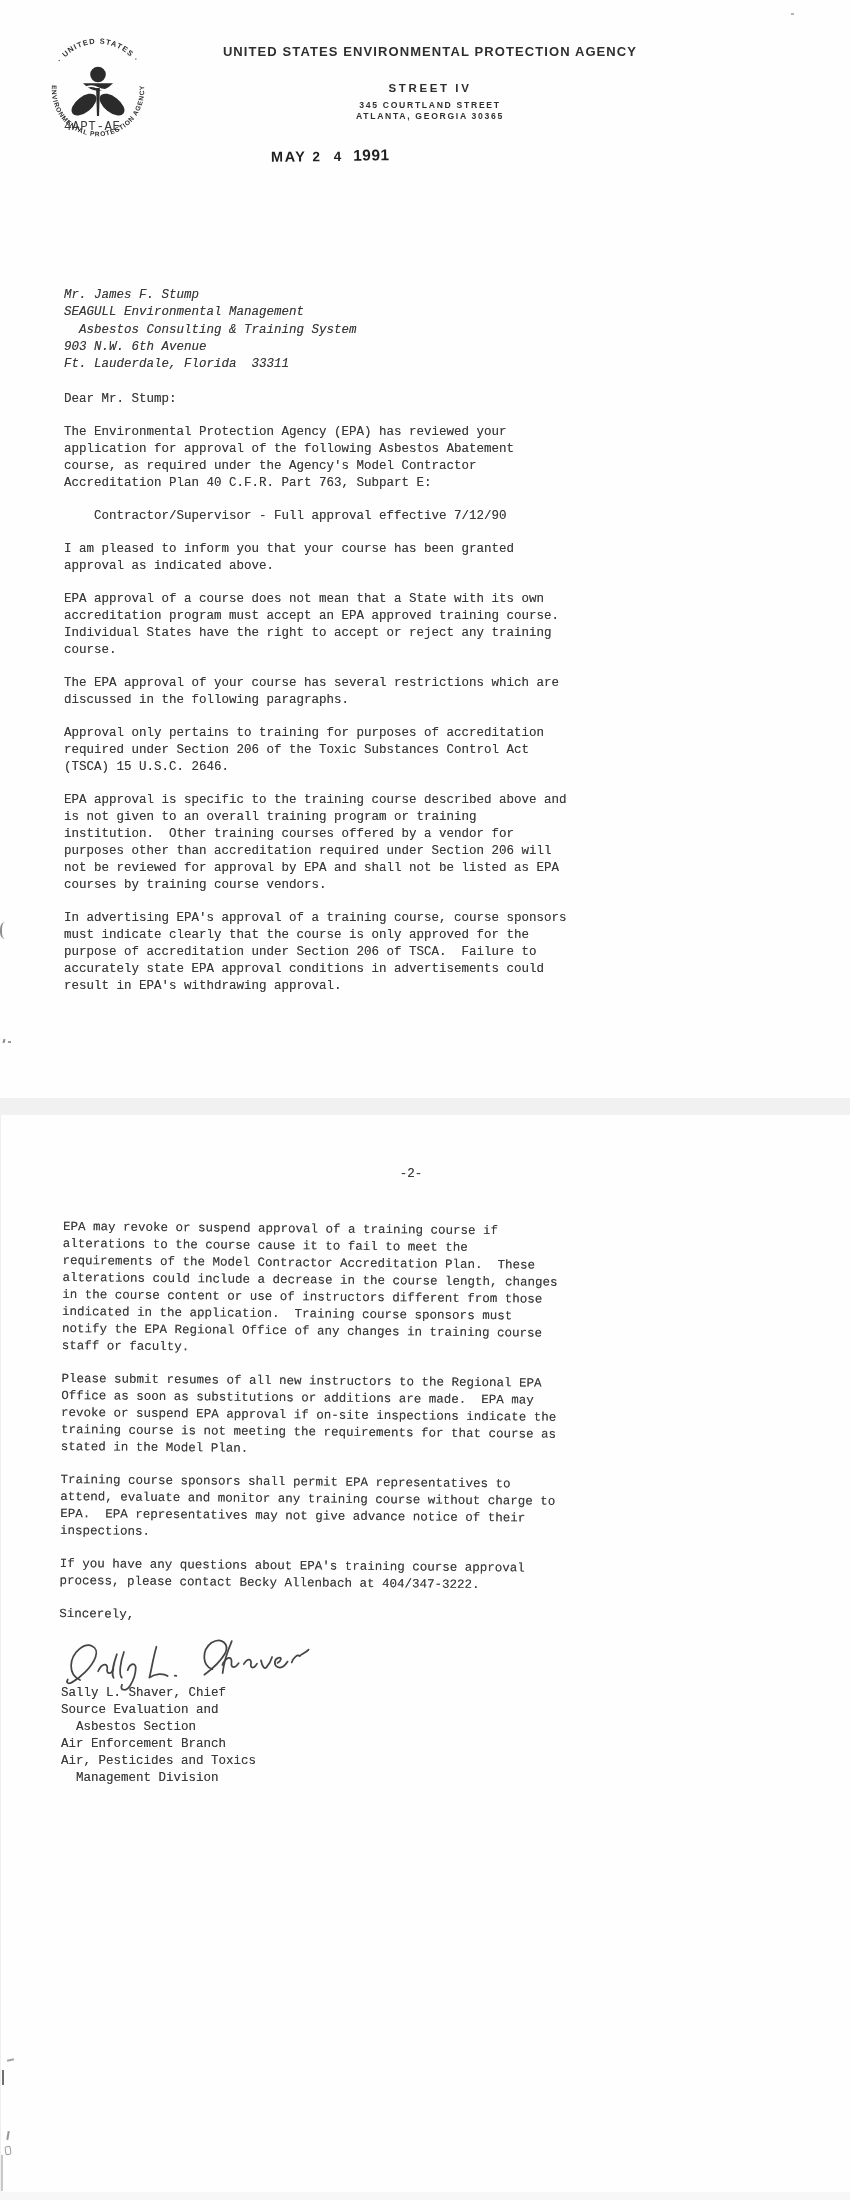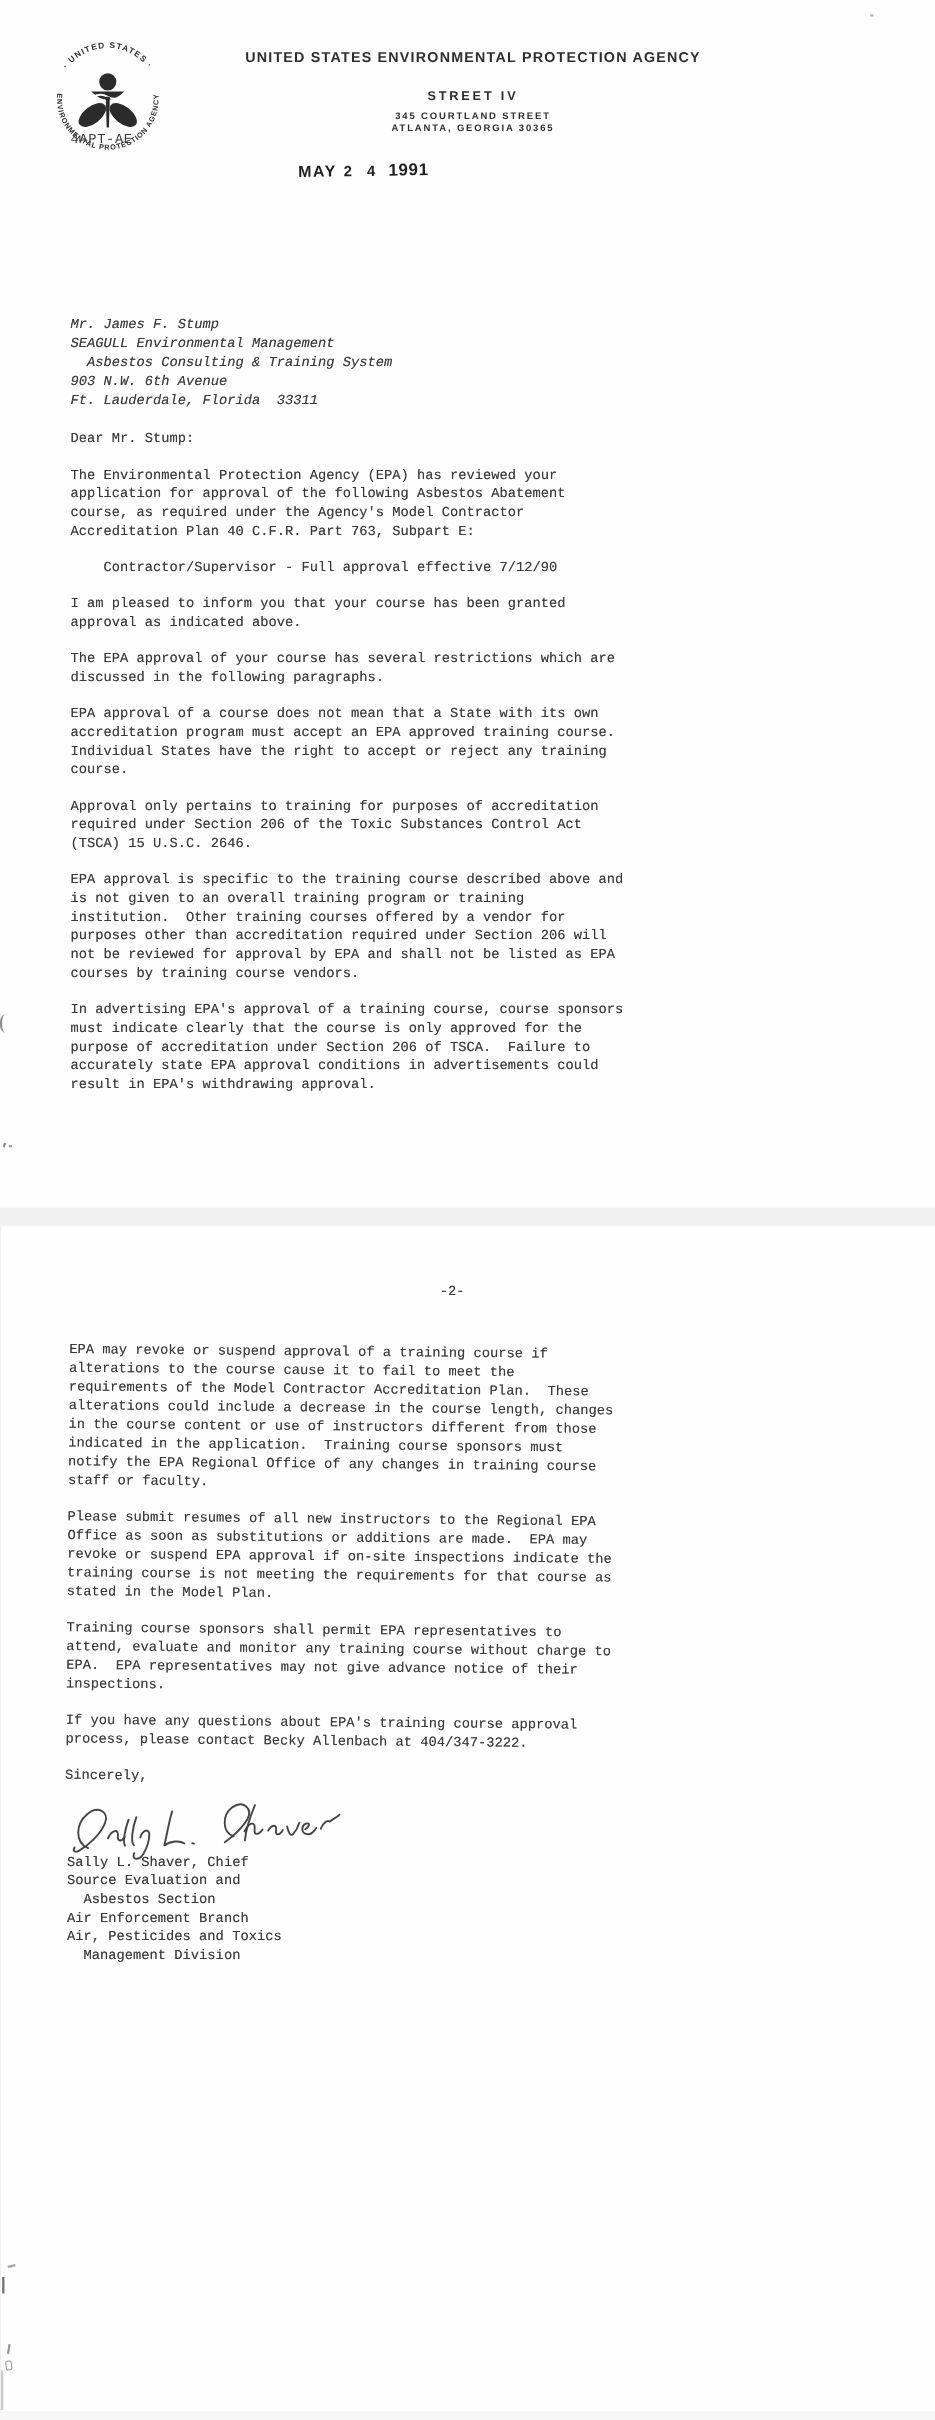--- a/index.html
+++ b/index.html
@@ -110,26 +110,26 @@
     <div class="salutation pre">Dear Mr. Stump:</div>
 
     <div class="flow flow-1">
       <div class="para">The Environmental Protection Agency (EPA) has reviewed your
 application for approval of the following Asbestos Abatement
 course, as required under the Agency's Model Contractor
 Accreditation Plan 40 C.F.R. Part 763, Subpart E:</div>
       <div class="para">    Contractor/Supervisor - Full approval effective 7/12/90</div>
       <div class="para">I am pleased to inform you that your course has been granted
 approval as indicated above.</div>
-      <div class="para">The EPA approval of your course has several restrictions which are
-discussed in the following paragraphs.</div>
       <div class="para">EPA approval of a course does not mean that a State with its own
 accreditation program must accept an EPA approved training course.
 Individual States have the right to accept or reject any training
 course.</div>
+      <div class="para">The EPA approval of your course has several restrictions which are
+discussed in the following paragraphs.</div>
       <div class="para">Approval only pertains to training for purposes of accreditation
 required under Section 206 of the Toxic Substances Control Act
 (TSCA) 15 U.S.C. 2646.</div>
       <div class="para">EPA approval is specific to the training course described above and
 is not given to an overall training program or training
 institution.  Other training courses offered by a vendor for
 purposes other than accreditation required under Section 206 will
 not be reviewed for approval by EPA and shall not be listed as EPA
 courses by training course vendors.</div>
       <div class="para">In advertising EPA's approval of a training course, course sponsors

